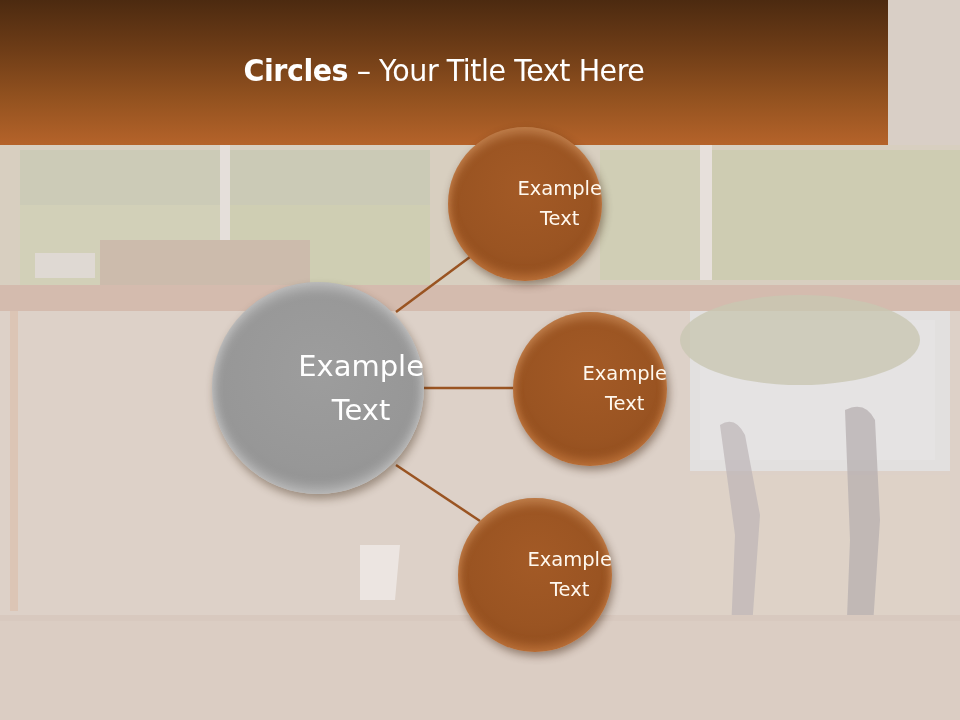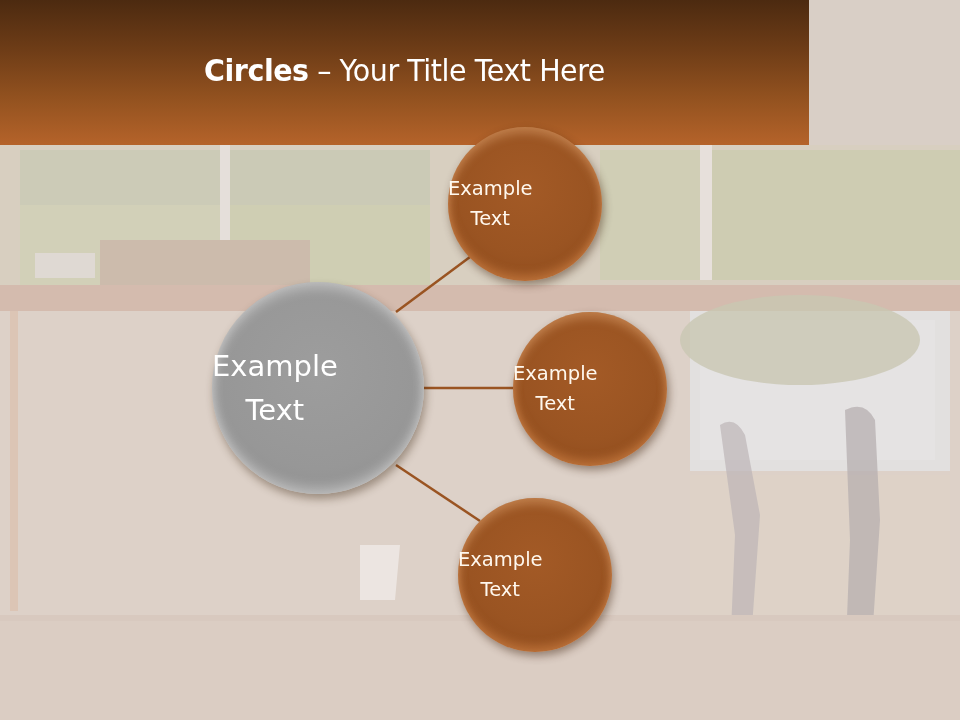--- a/index.html
+++ b/index.html
@@ -2,41 +2,41 @@
 <html><head>
   <meta charset="utf-8">
   <style>
     html, body { margin: 0; padding: 0; }
     body {
       width: 960px; height: 720px; overflow: hidden; position: relative;
       font-family: "DejaVu Sans", "Liberation Sans", sans-serif;
       background: #d9cfc6;
     }
     .header {
-      position: absolute; left: 0; top: 0; width: 809px; height: 145px;
+      position: absolute; left: 0; top: 0; width: 888px; height: 145px;
       background: linear-gradient(to bottom, #4c2a10 0%, #6f3d17 35%, #955320 70%, #b5632a 100%);
       z-index: 2;
     }
     .title {
       position: absolute; left: 0; right: 0; top: 52px; text-align: center;
       color: #ffffff; font-size: 31px; letter-spacing: -0.5px;
       font-family: "DejaVu Sans", sans-serif;
       transform: scaleX(0.92);
     }
     .title b { font-weight: bold; }
     .photo {
       position: absolute; left: 0; top: 145px; width: 960px; height: 575px;
       overflow: hidden; z-index: 1;
       background: linear-gradient(to bottom, #d6cbbf 0%, #d8cdc3 60%, #d4c6bb 100%);
     }
     .wash { position: absolute; inset: 0; background: rgba(232,222,214,0.35); }
     svg.links { position: absolute; left: 0; top: 0; z-index: 3; }
     .circle {
       position: absolute; border-radius: 50%; z-index: 4;
-      display: flex; align-items: center; justify-content: flex-start; text-align: center;
+      display: flex; align-items: center; justify-content: flex-end; text-align: center;
       color: #fff8ee; box-sizing: border-box;
     }
     .circle.sat {
       width: 154px; height: 154px;
       background: radial-gradient(circle at 50% 40%, #a35a26 0%, #9a5422 55%, #8f4c1d 85%, #b86c33 100%);
       box-shadow: inset 0 -6px 10px rgba(255,170,100,0.35), inset 0 6px 10px rgba(255,200,150,0.35), 2px 4px 8px rgba(60,30,10,0.45);
       font-size: 19.5px; line-height: 30px;
     }
     .circle.center {
       width: 212px; height: 212px;

